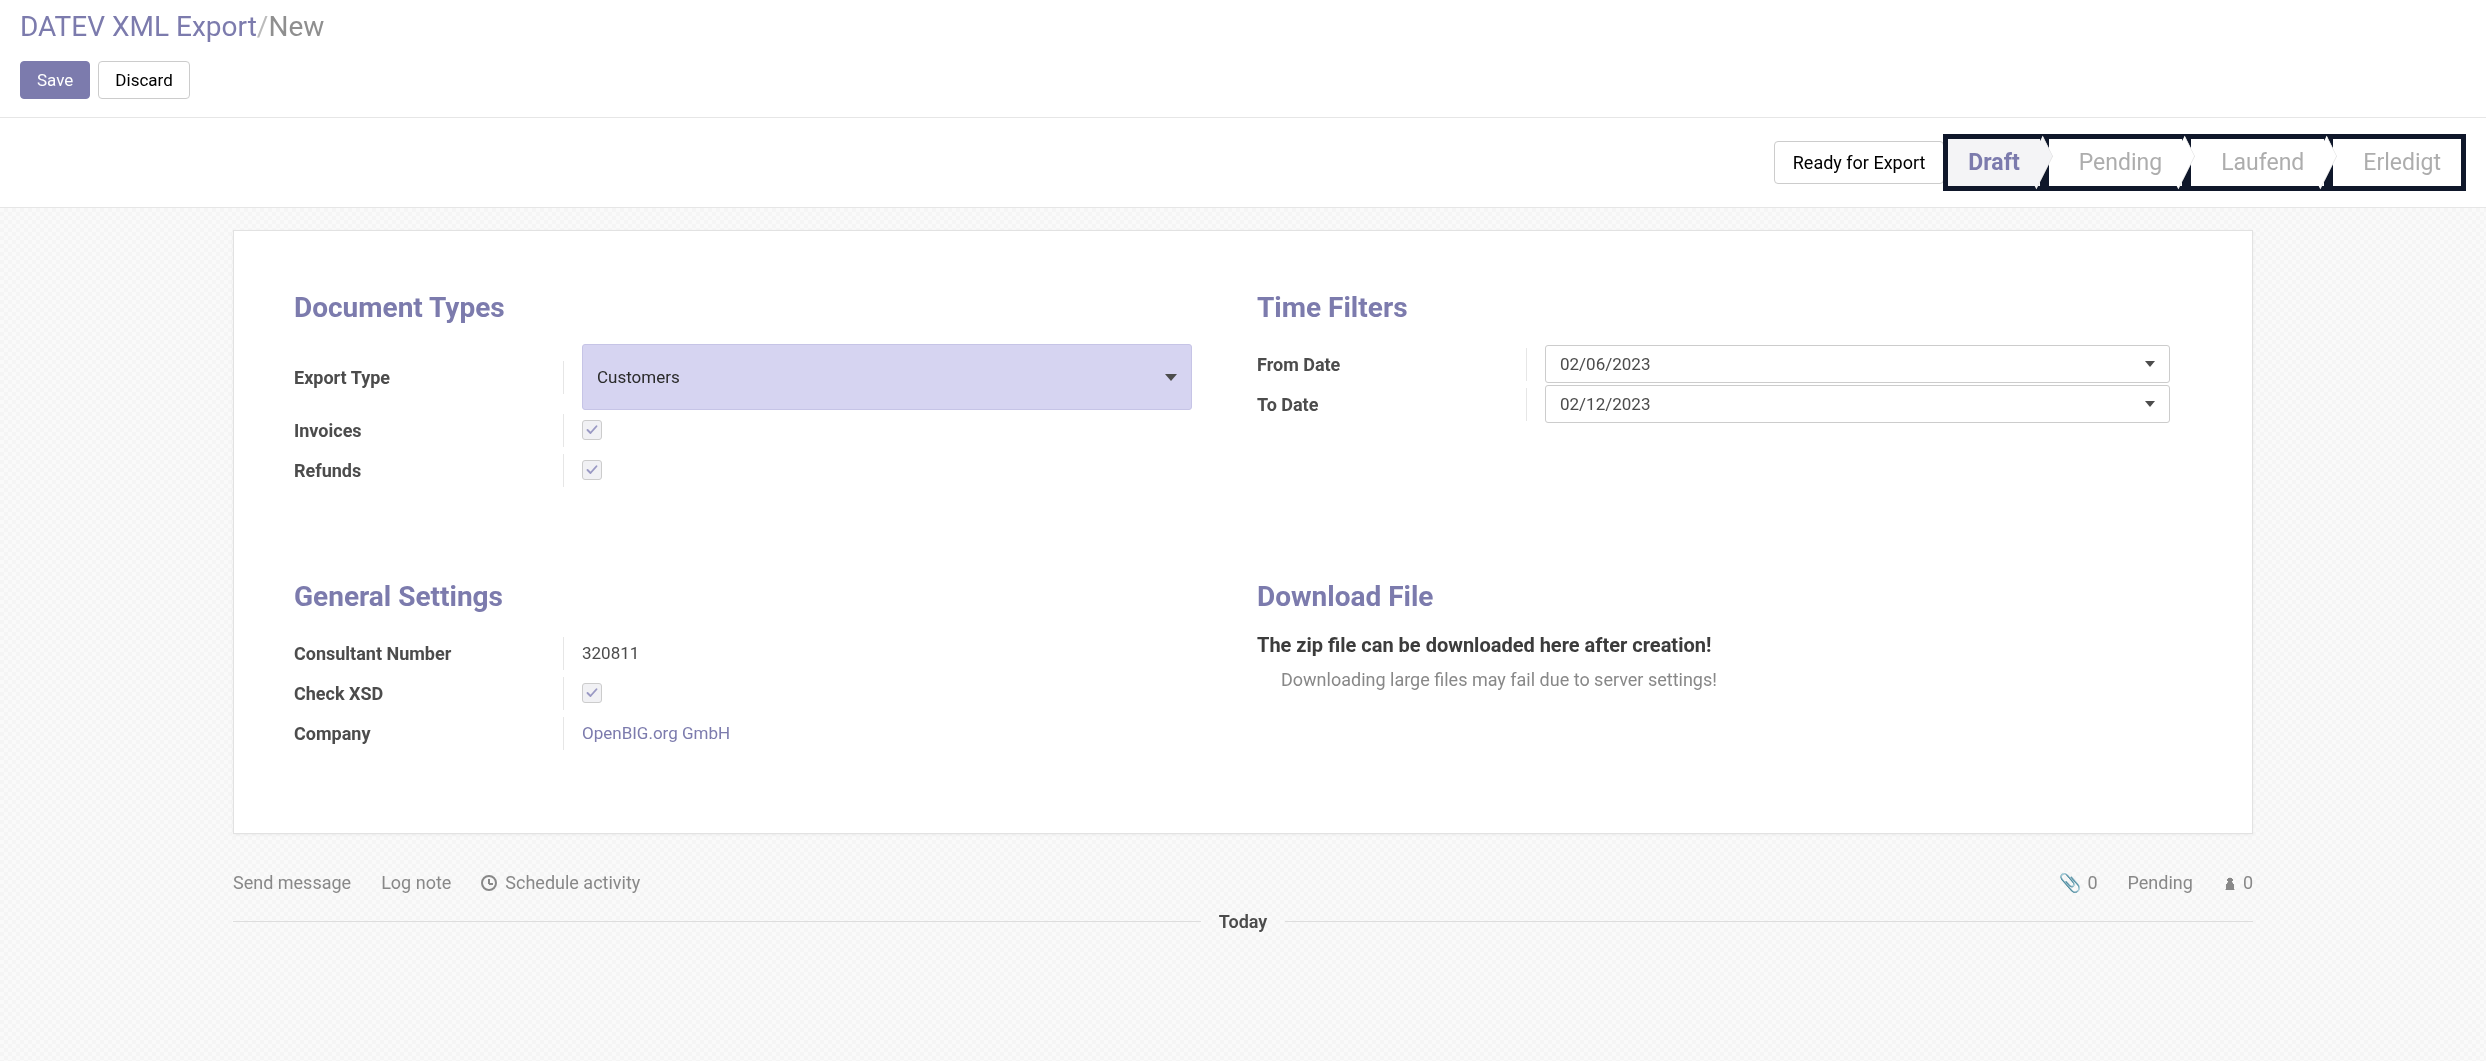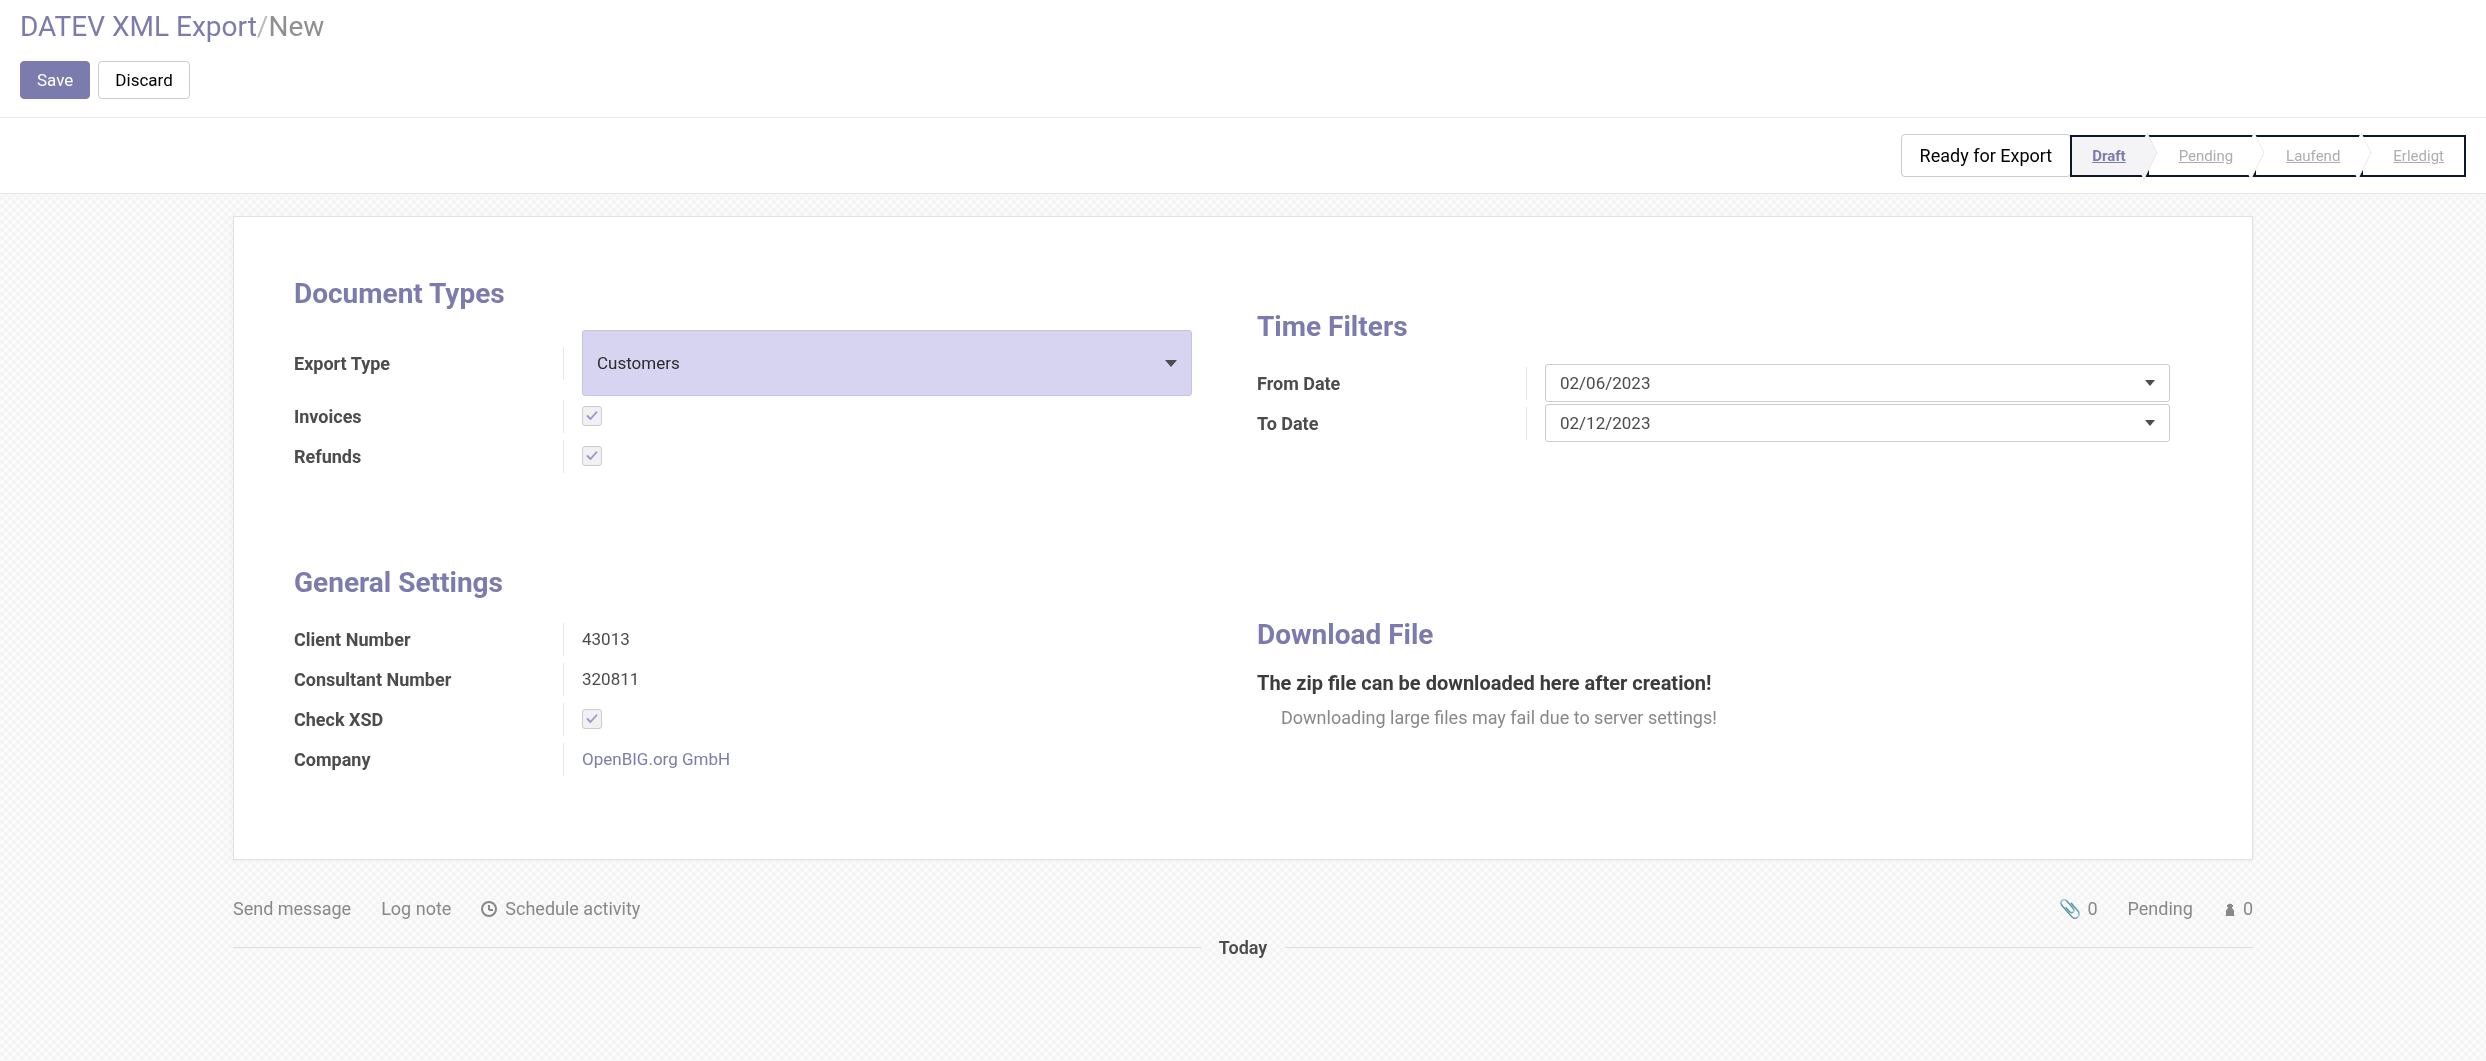--- a/index.html
+++ b/index.html
@@ -71,27 +71,26 @@
     border: 1px solid #ccc;
     border-radius: 4px;
     background: #fff;
     cursor: pointer;
     font-family: inherit;
   }
   .status-steps { display: flex; align-items: center; }
   .step {
     position: relative;
     padding: 10px 20px 10px 30px;
-    font-size: 15px;
+    font-size: 23px;
     color: #adadad;
     background: #fff;
-    border: 2px solid #0f172a;
+    border: 5px solid #0f172a;
     margin-left: -1px;
     cursor: default;
-    text-decoration: underline;
   }
   .step:first-child { padding-left: 20px; }
   .step::after {
     content: "";
     position: absolute;
     right: -14px;
     top: 0;
     bottom: 0;
     width: 28px;
     background: inherit;
@@ -113,21 +112,21 @@
     justify-content: center;
     padding: 22px 0 0 0;
   }
   .sheet {
     width: 2020px;
     background: #ffffff;
     border: 1px solid #e2e2e2;
     box-shadow: 0 1px 3px rgba(0,0,0,0.05);
     padding: 60px 60px 80px 60px;
   }
-  .columns { display: flex; gap: 28px; align-items: center; }
+  .columns { display: flex; gap: 28px; }
   .col { flex: 1; }
 
   .section-title {
     font-size: 28px;
     font-weight: 700;
     color: #7c7bad;
     margin-bottom: 20px;
   }
 
   .field-row {
@@ -358,24 +357,20 @@
       </div>
     </div>
 
     <div class="section-spacer"></div>
 
     <div class="columns">
 
       <div class="col">
         <div class="section-title">General Settings</div>
 
-        <div class="field-row">
-          <div class="field-label">Client Number</div>
-          <div class="field-value">43013</div>
-        </div>
 
         <div class="field-row">
           <div class="field-label">Consultant Number</div>
           <div class="field-value">320811</div>
         </div>
 
         <div class="field-row">
           <div class="field-label">Check XSD</div>
           <div class="field-value">
             <span class="chk">

